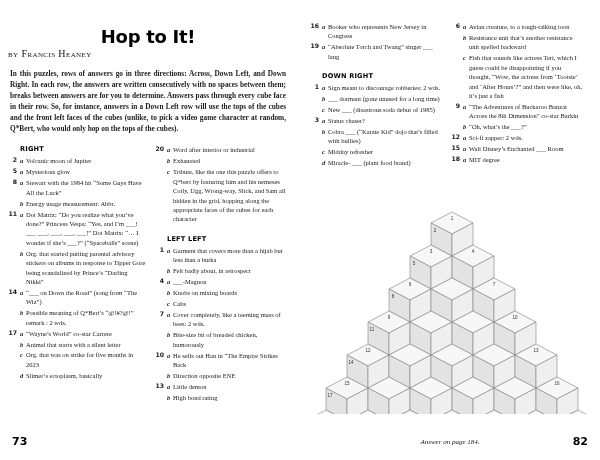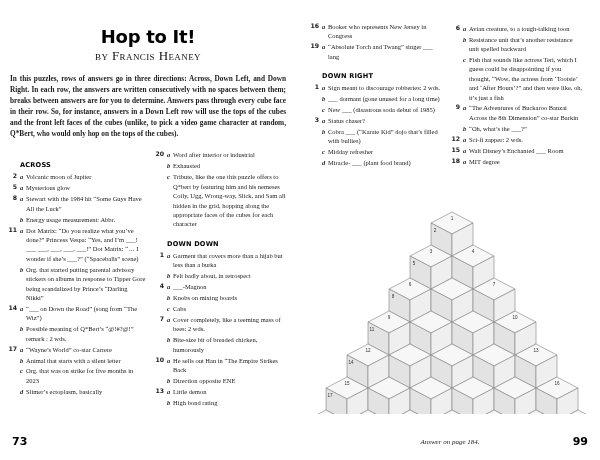--- a/index.html
+++ b/index.html
@@ -32,43 +32,42 @@
   .title {
     text-align: center;
     font-family: "DejaVu Sans", sans-serif;
     font-weight: bold;
     font-size: 18px;
     letter-spacing: -0.3px;
     margin: 4px 0 1px 0;
     color: #000;
   }
   .byline {
-    text-align: center;
     font-variant: small-caps;
-    font-size: 13px;
+    font-size: 10px;
     letter-spacing: 0.4px;
     margin-bottom: 9px;
     color: #111;
   }
 
   
   .intro {
     font-size: 7.3px;
     line-height: 1.52;
     text-align: justify;
     margin: 0 2px 11px 2px;
     hyphens: auto;
     font-weight: bold;
   }
 
   
   .cols {
     display: flex;
     gap: 9px;
-    align-items: center;
+    align-items: flex-start;
   }
   .col { width: 138px; }
   .col-narrow { width: 132px; }
 
   .section-head {
     font-family: "DejaVu Sans", sans-serif;
     font-weight: bold;
     font-size: 6.6px;
     letter-spacing: 0.2px;
     margin: 0 0 3px 12px;
@@ -145,21 +144,21 @@
   <div class="page page-left">
 
     <div class="title">Hop to It!</div>
     <div class="byline">by Francis Heaney</div>
 
     <p class="intro">In this puzzles, rows of answers go in three directions: Across, Down Left, and Down Right. In each row, the answers are written consecutively with no spaces between them; breaks between answers are for you to determine. Answers pass through every cube face in their row. So, for instance, answers in a Down Left row will use the tops of the cubes and the front left faces of the cubes (unlike, to pick a video game character at random, Q*Bert, who would only hop on the tops of the cubes).</p>
 
     <div class="cols">
 
       <div class="col">
-        <div class="section-head">ACROSS</div>
+        <div class="section-head">RIGHT</div>
         <div id="list-across_col1">
             <div class="clue">
               <span class="num">2</span>
               <span class="let">a</span>
               <span class="txt">Volcanic moon of Jupiter</span>
             </div>
             <div class="clue">
               <span class="num">5</span>
               <span class="let">a</span>
               <span class="txt">Mysterious glow</span>
@@ -228,21 +227,21 @@
               <span class="num"></span>
               <span class="let">b</span>
               <span class="txt">Exhausted</span>
             </div>
             <div class="clue">
               <span class="num"></span>
               <span class="let">c</span>
               <span class="txt">Tribute, like the one this puzzle offers to Q*bert by featuring him and his nemeses Coily, Ugg, Wrong-way, Slick, and Sam all hidden in the grid, hopping along the appropriate faces of the cubes for each character</span>
             </div>
           </div>
-        <div class="section-head spaced">DOWN DOWN</div>
+        <div class="section-head spaced">LEFT LEFT</div>
         <div id="list-down_left">
             <div class="clue">
               <span class="num">1</span>
               <span class="let">a</span>
               <span class="txt">Garment that covers more than a hijab but less than a burka</span>
             </div>
             <div class="clue">
               <span class="num"></span>
               <span class="let">b</span>
               <span class="txt">Felt badly about, in retrospect</span>
@@ -563,16 +562,16 @@
           <text x="41.00" y="189.00" font-size="4.6" font-family="Liberation Sans, sans-serif" fill="#333" text-anchor="middle">15</text>
           <text x="251.00" y="189.00" font-size="4.6" font-family="Liberation Sans, sans-serif" fill="#333" text-anchor="middle">16</text>
           <text x="24.00" y="201.00" font-size="4.6" font-family="Liberation Sans, sans-serif" fill="#333" text-anchor="middle">17</text>
           <text x="20.00" y="222.00" font-size="4.6" font-family="Liberation Sans, sans-serif" fill="#333" text-anchor="middle">18</text>
           <text x="272.00" y="222.00" font-size="4.6" font-family="Liberation Sans, sans-serif" fill="#333" text-anchor="middle">19</text>
           <text x="3.00" y="234.00" font-size="4.6" font-family="Liberation Sans, sans-serif" fill="#333" text-anchor="middle">20</text>
         </svg>
     </div>
 
     <div class="answer-note">Answer on page 184.</div>
-    <div class="folio folio-right">99</div>
+    <div class="folio folio-right">82</div>
   </div>
 
 </div>
 
 </body></html>

